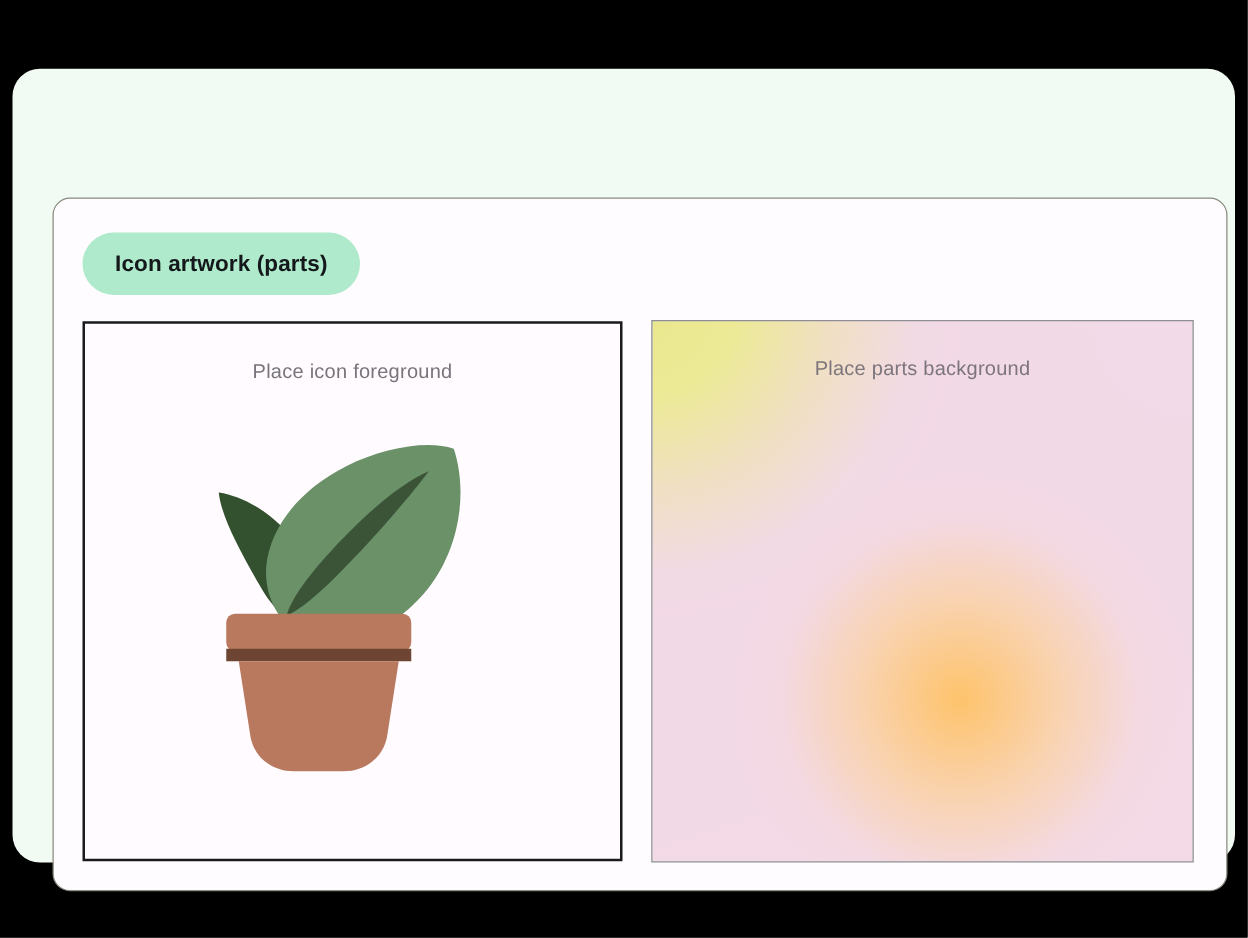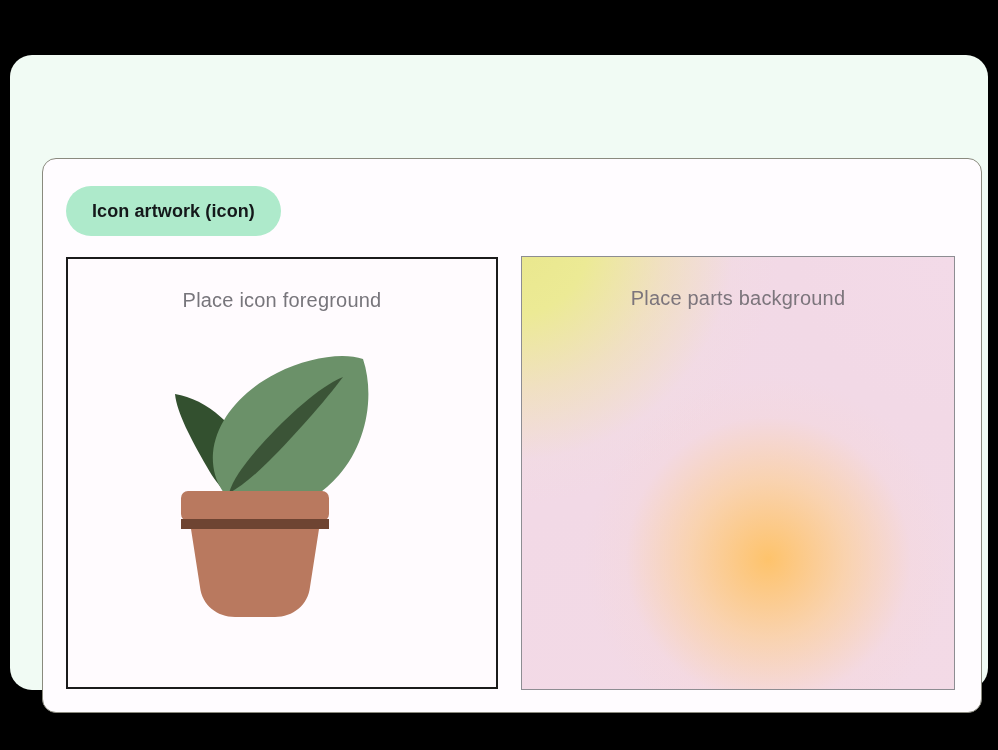--- a/index.html
+++ b/index.html
@@ -86,21 +86,21 @@
       linear-gradient(160deg, #f2dbe7 0%, #f2d9e6 45%, #f3dae6 100%);
     overflow: hidden;
   }
 
   .panel-label {
     position: absolute;
     left: 0;
     top: 30px;
     width: 100%;
     text-align: center;
-    font-size: 20px;
+    font-size: 16px;
     color: #77757b;
     letter-spacing: 0.2px;
   }
 
   .panel-label.on-gradient { color: #7c757c; }
 
   
   .plant-art {
     position: absolute;
     left: 50%;
@@ -115,21 +115,21 @@
 </head>
 <body>
 
 <div id="screen">
 
   <div class="page-surface">
 
     <div class="card">
 
       <div class="badge">
-        <span>Icon artwork (icon)</span>
+        <span>Icon artwork (parts)</span>
       </div>
 
       <div class="panel-fg">
 
         <div class="panel-label">Place icon foreground</div>
 
         <div class="plant-art">
           <svg viewBox="0 0 230 290" xmlns="http://www.w3.org/2000/svg">
 
             <path d="M8 55 C 40 60, 72 88, 86 124 C 92 140, 92 158, 84 170 C 70 166, 52 150, 40 128 C 24 100, 10 74, 8 55 Z" fill="#33502f"></path>

